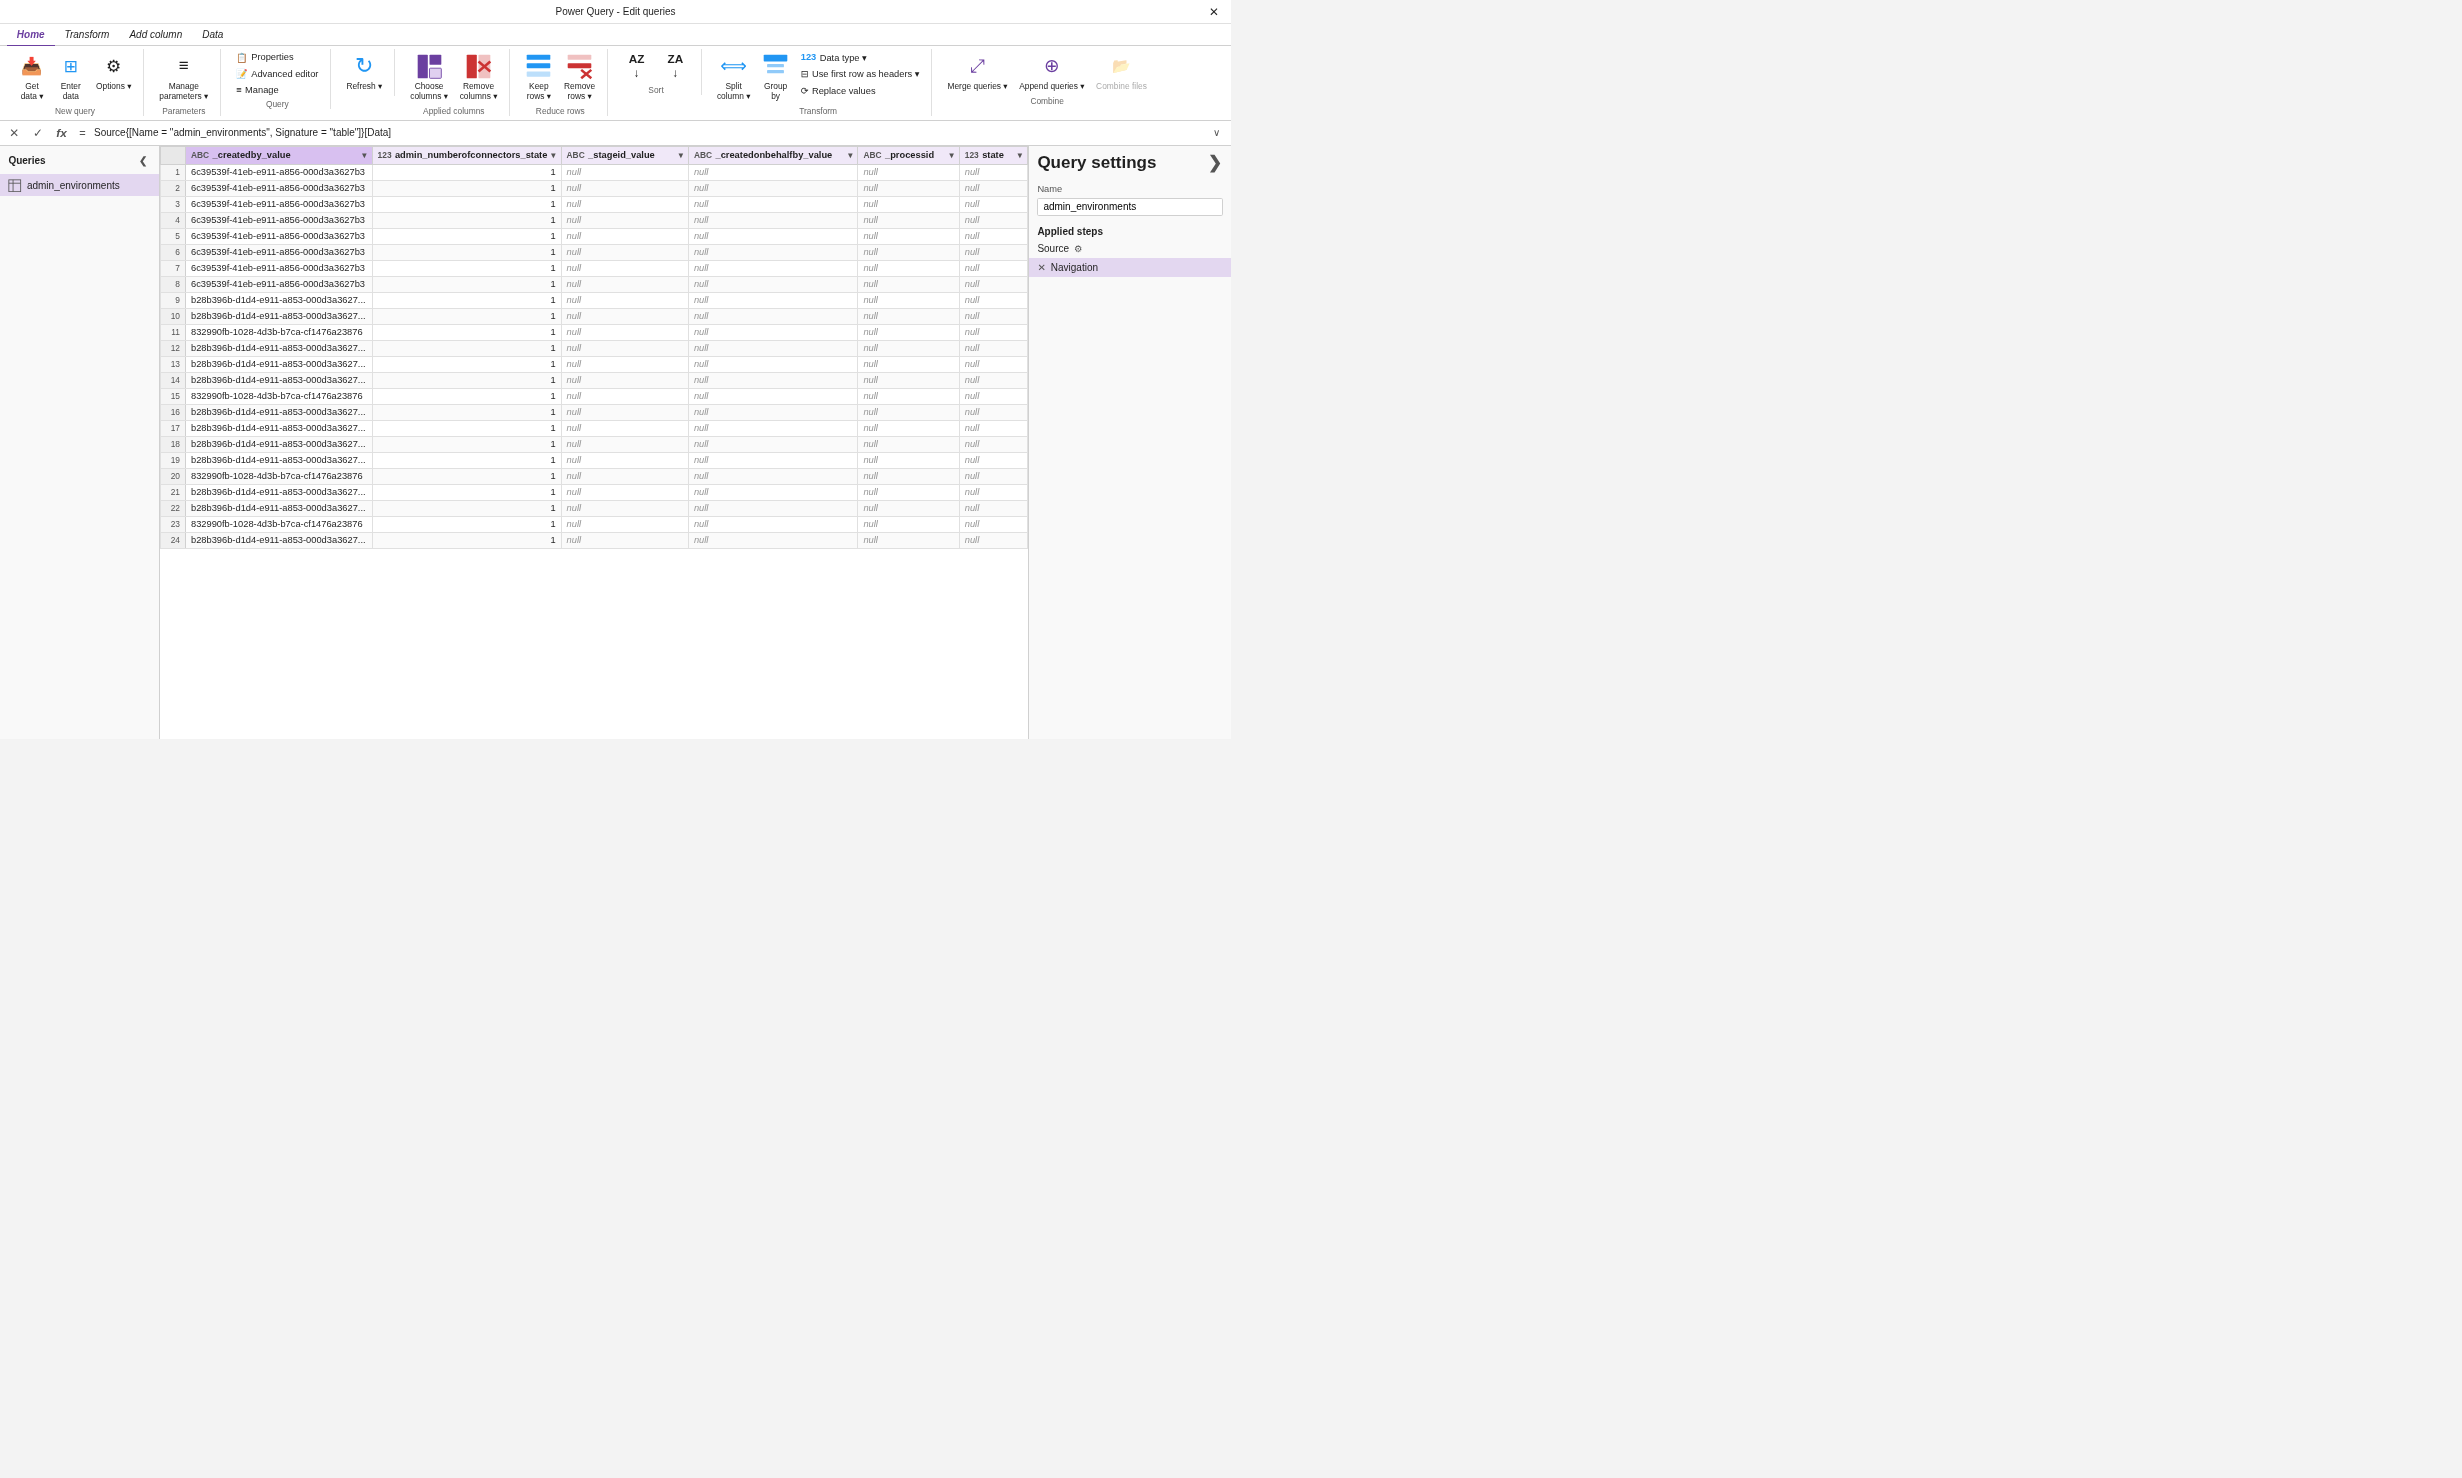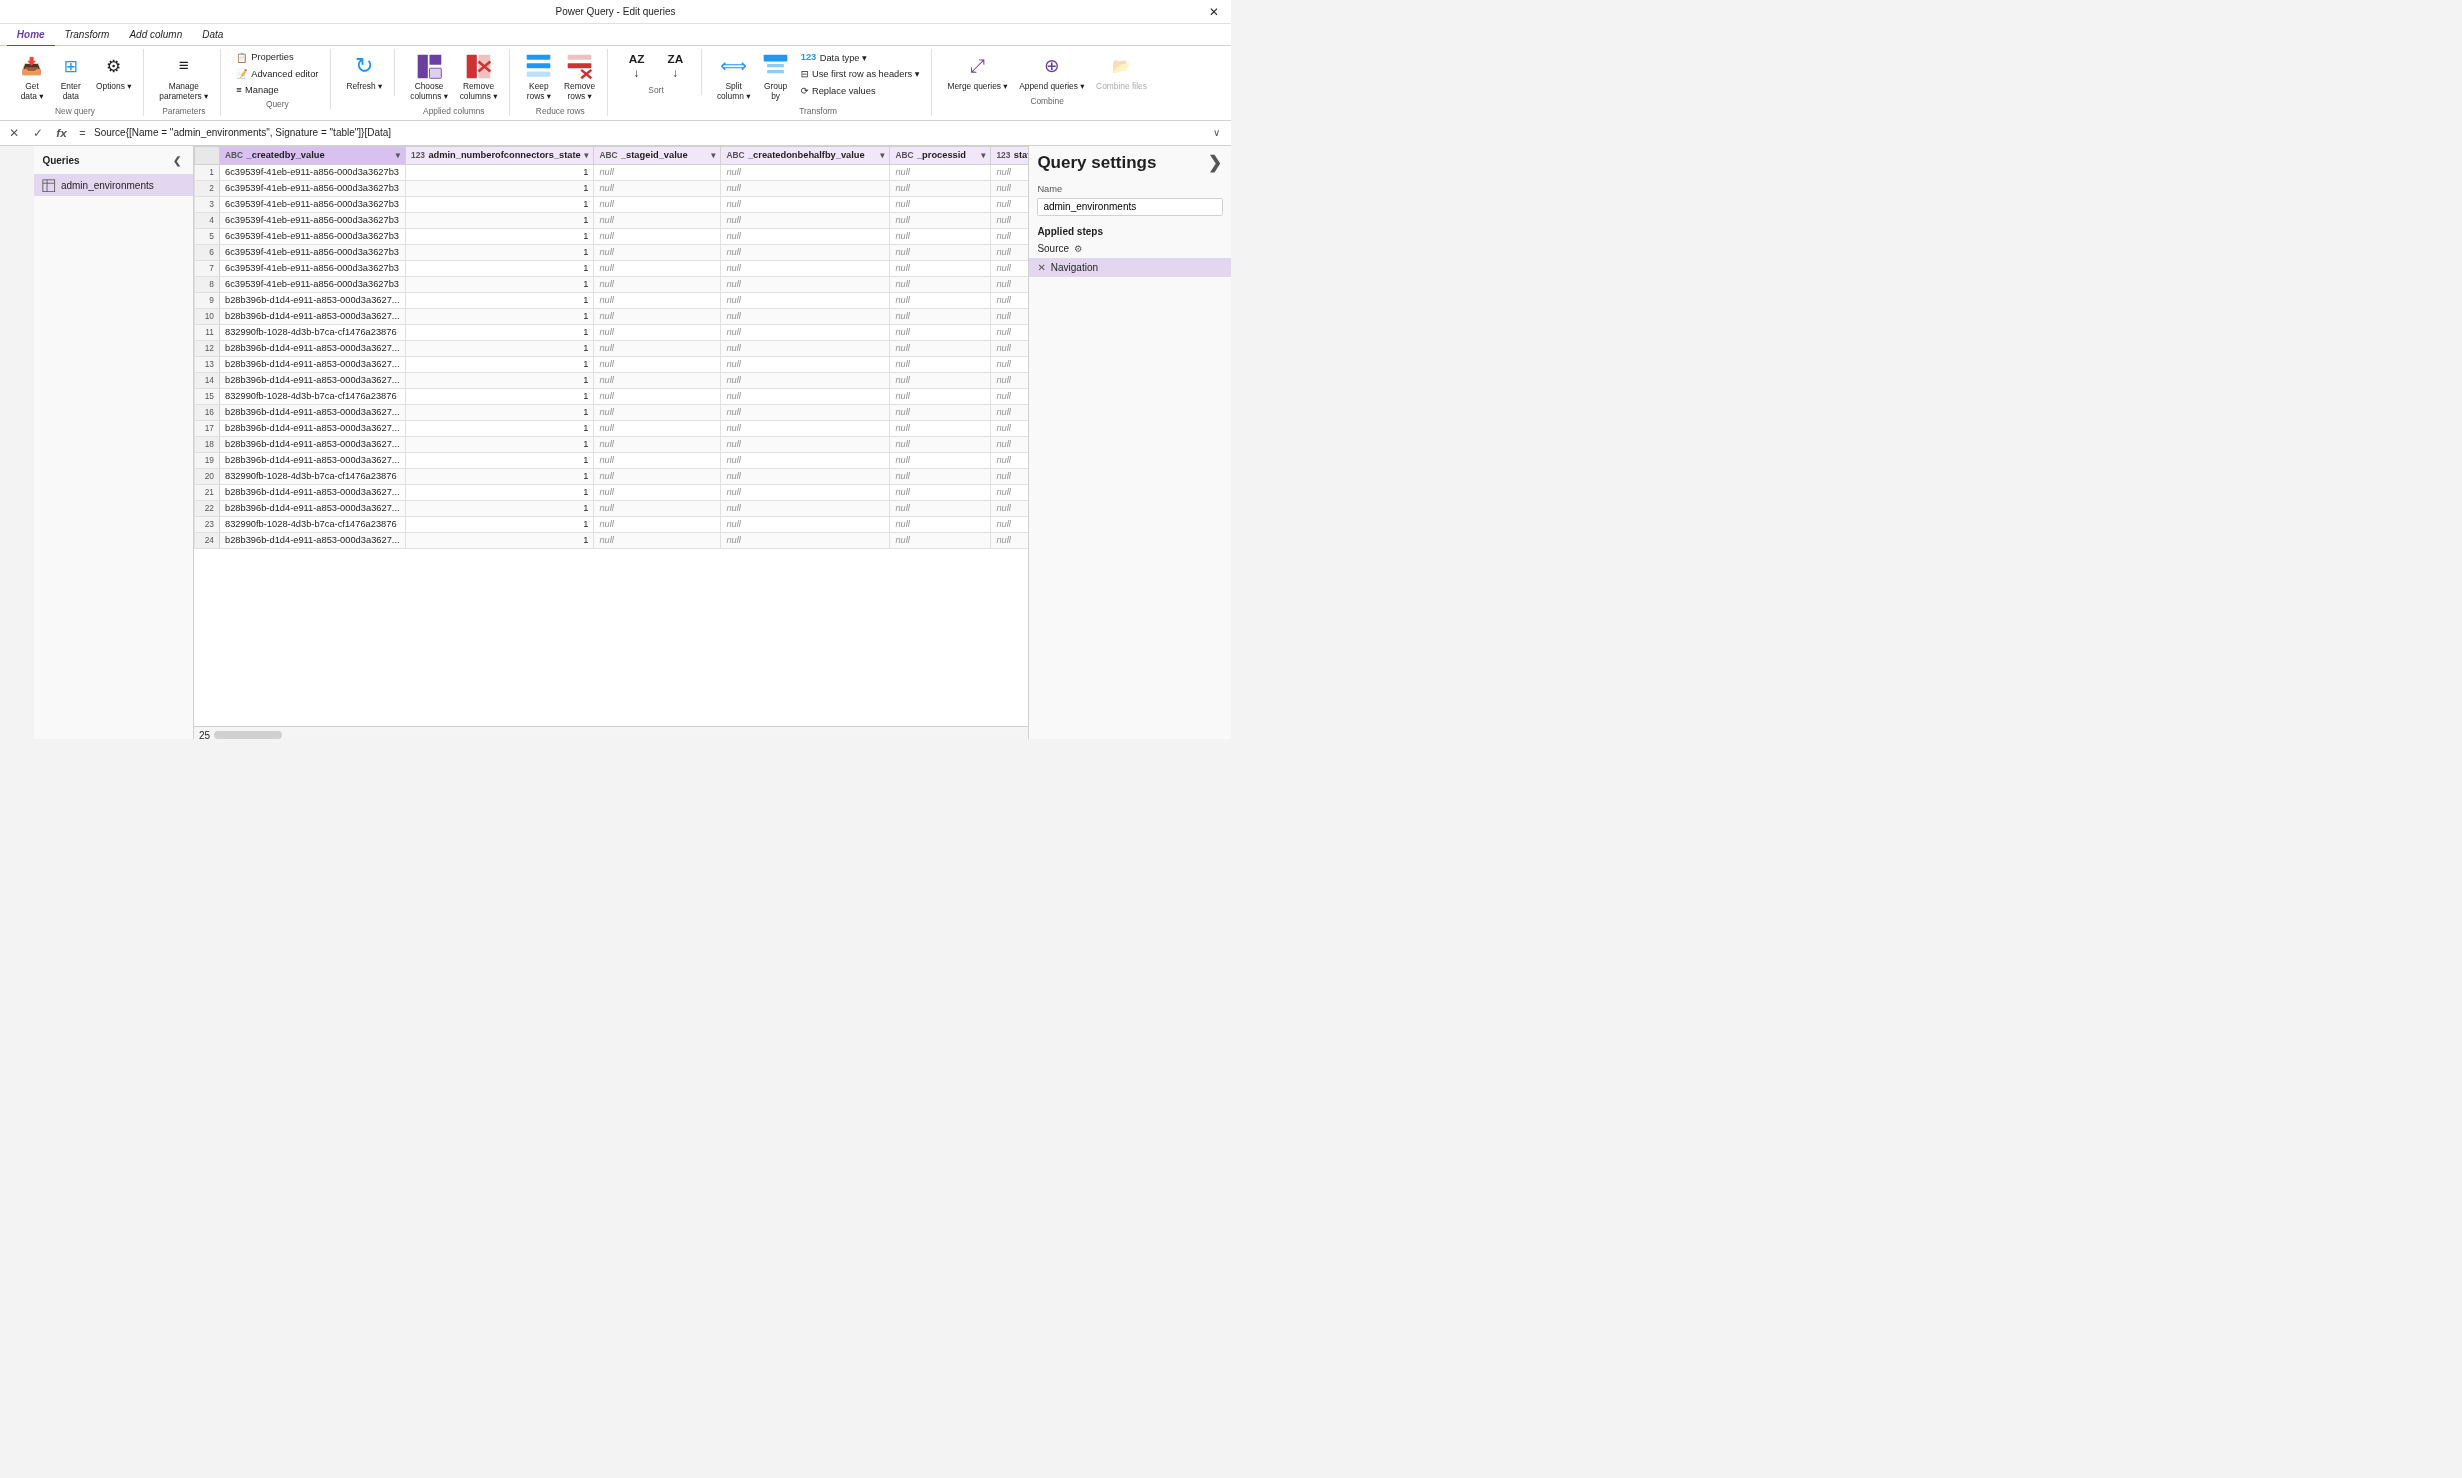--- a/index.html
+++ b/index.html
@@ -169,21 +169,20 @@
       height: calc(739px - 23.6px - 93px - 25px);
     }
 
     
     .queries-panel {
       width: 160px;
       background: #f9f9f9;
       border-right: 0.8px solid #d0d0d0;
       display: flex;
       flex-direction: column;
-      margin-left: 34px;
     }
     .queries-header {
       display: flex;
       align-items: center;
       justify-content: space-between;
       padding: 6.8px 8.4px;
       font-weight: 600;
       font-size: 10px;
     }
     .queries-header-btn {
@@ -883,24 +882,20 @@
               <td class="">b28b396b-d1d4-e911-a853-000d3a3627...</td>
               <td class="num-val">1</td>
               <td class="null-val">null</td>
               <td class="null-val">null</td>
               <td class="null-val">null</td>
               <td class="null-val">null</td>
             </tr>
           </tbody>
       </table>
     </div>
-    <div class="data-footer">
-      <span>25</span>
-      <div class="h-scrollbar"></div>
-    </div>
   </div>
 
   <div class="settings-panel">
     <div class="settings-header">
       <span>Query settings</span>
       <div class="settings-expand-btn">❯</div>
     </div>
     <div class="settings-section">
       <div class="settings-label">Name</div>
       <input class="settings-name-input" value="admin_environments" style="">

